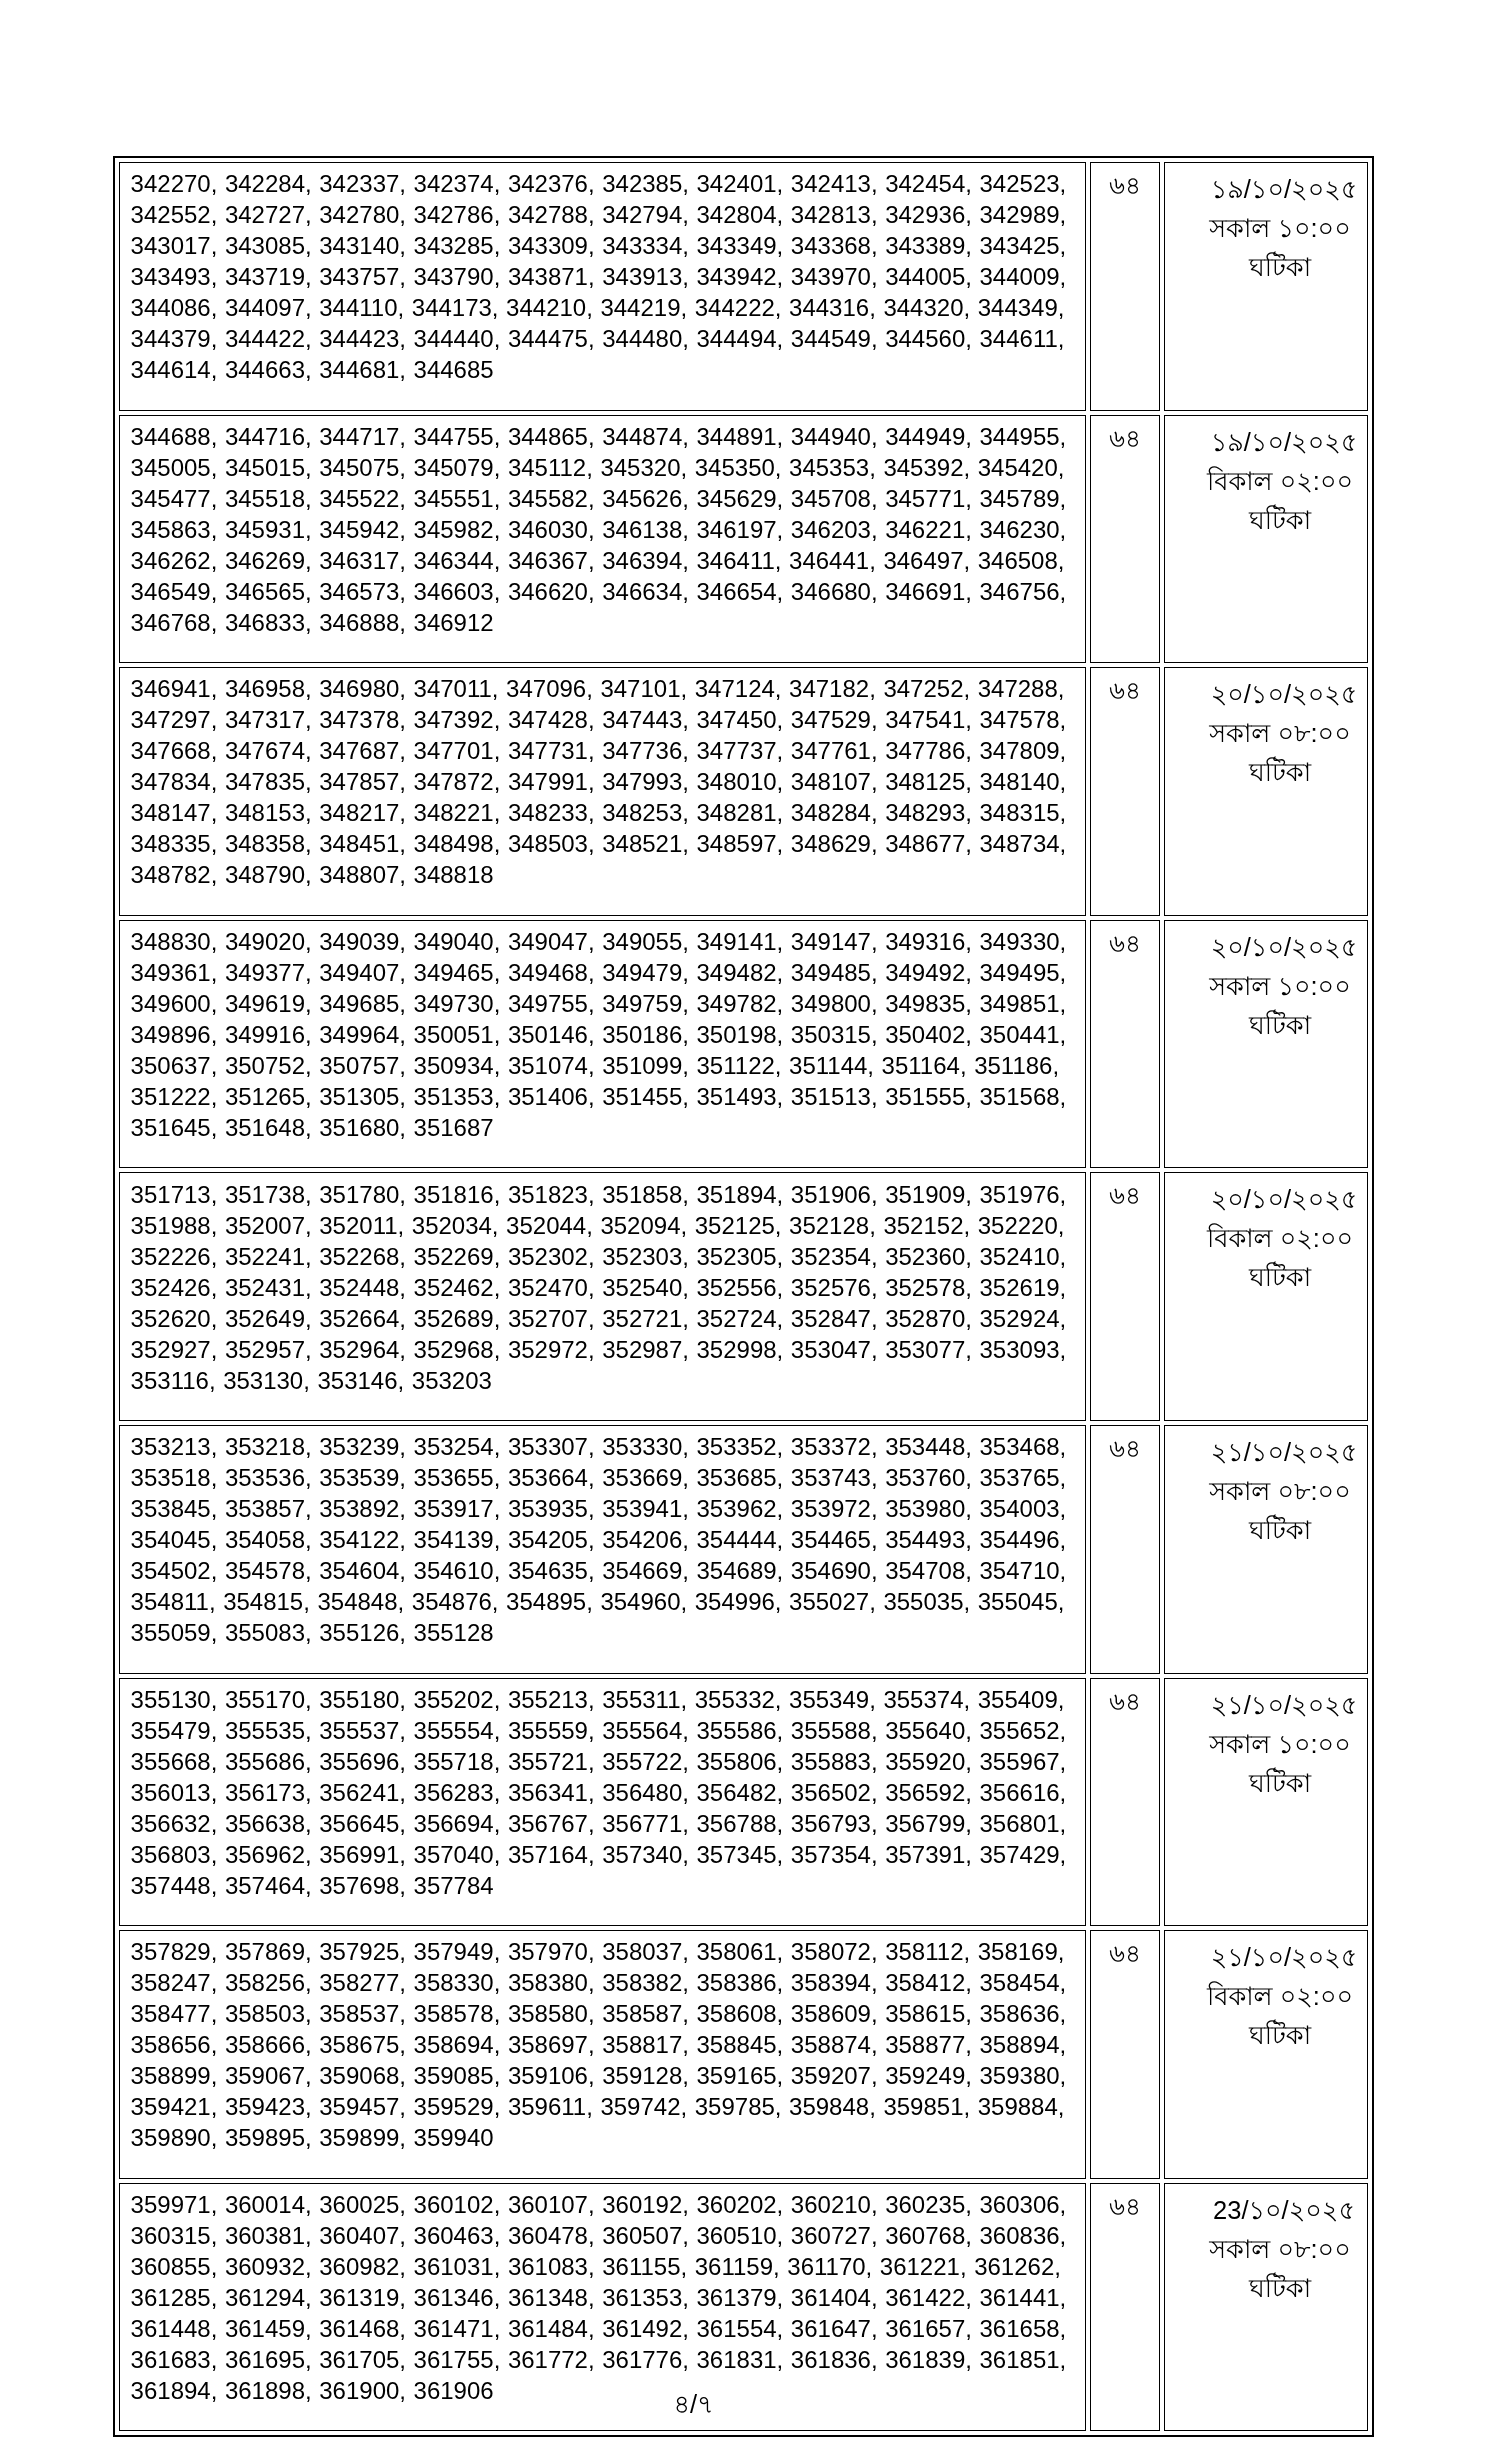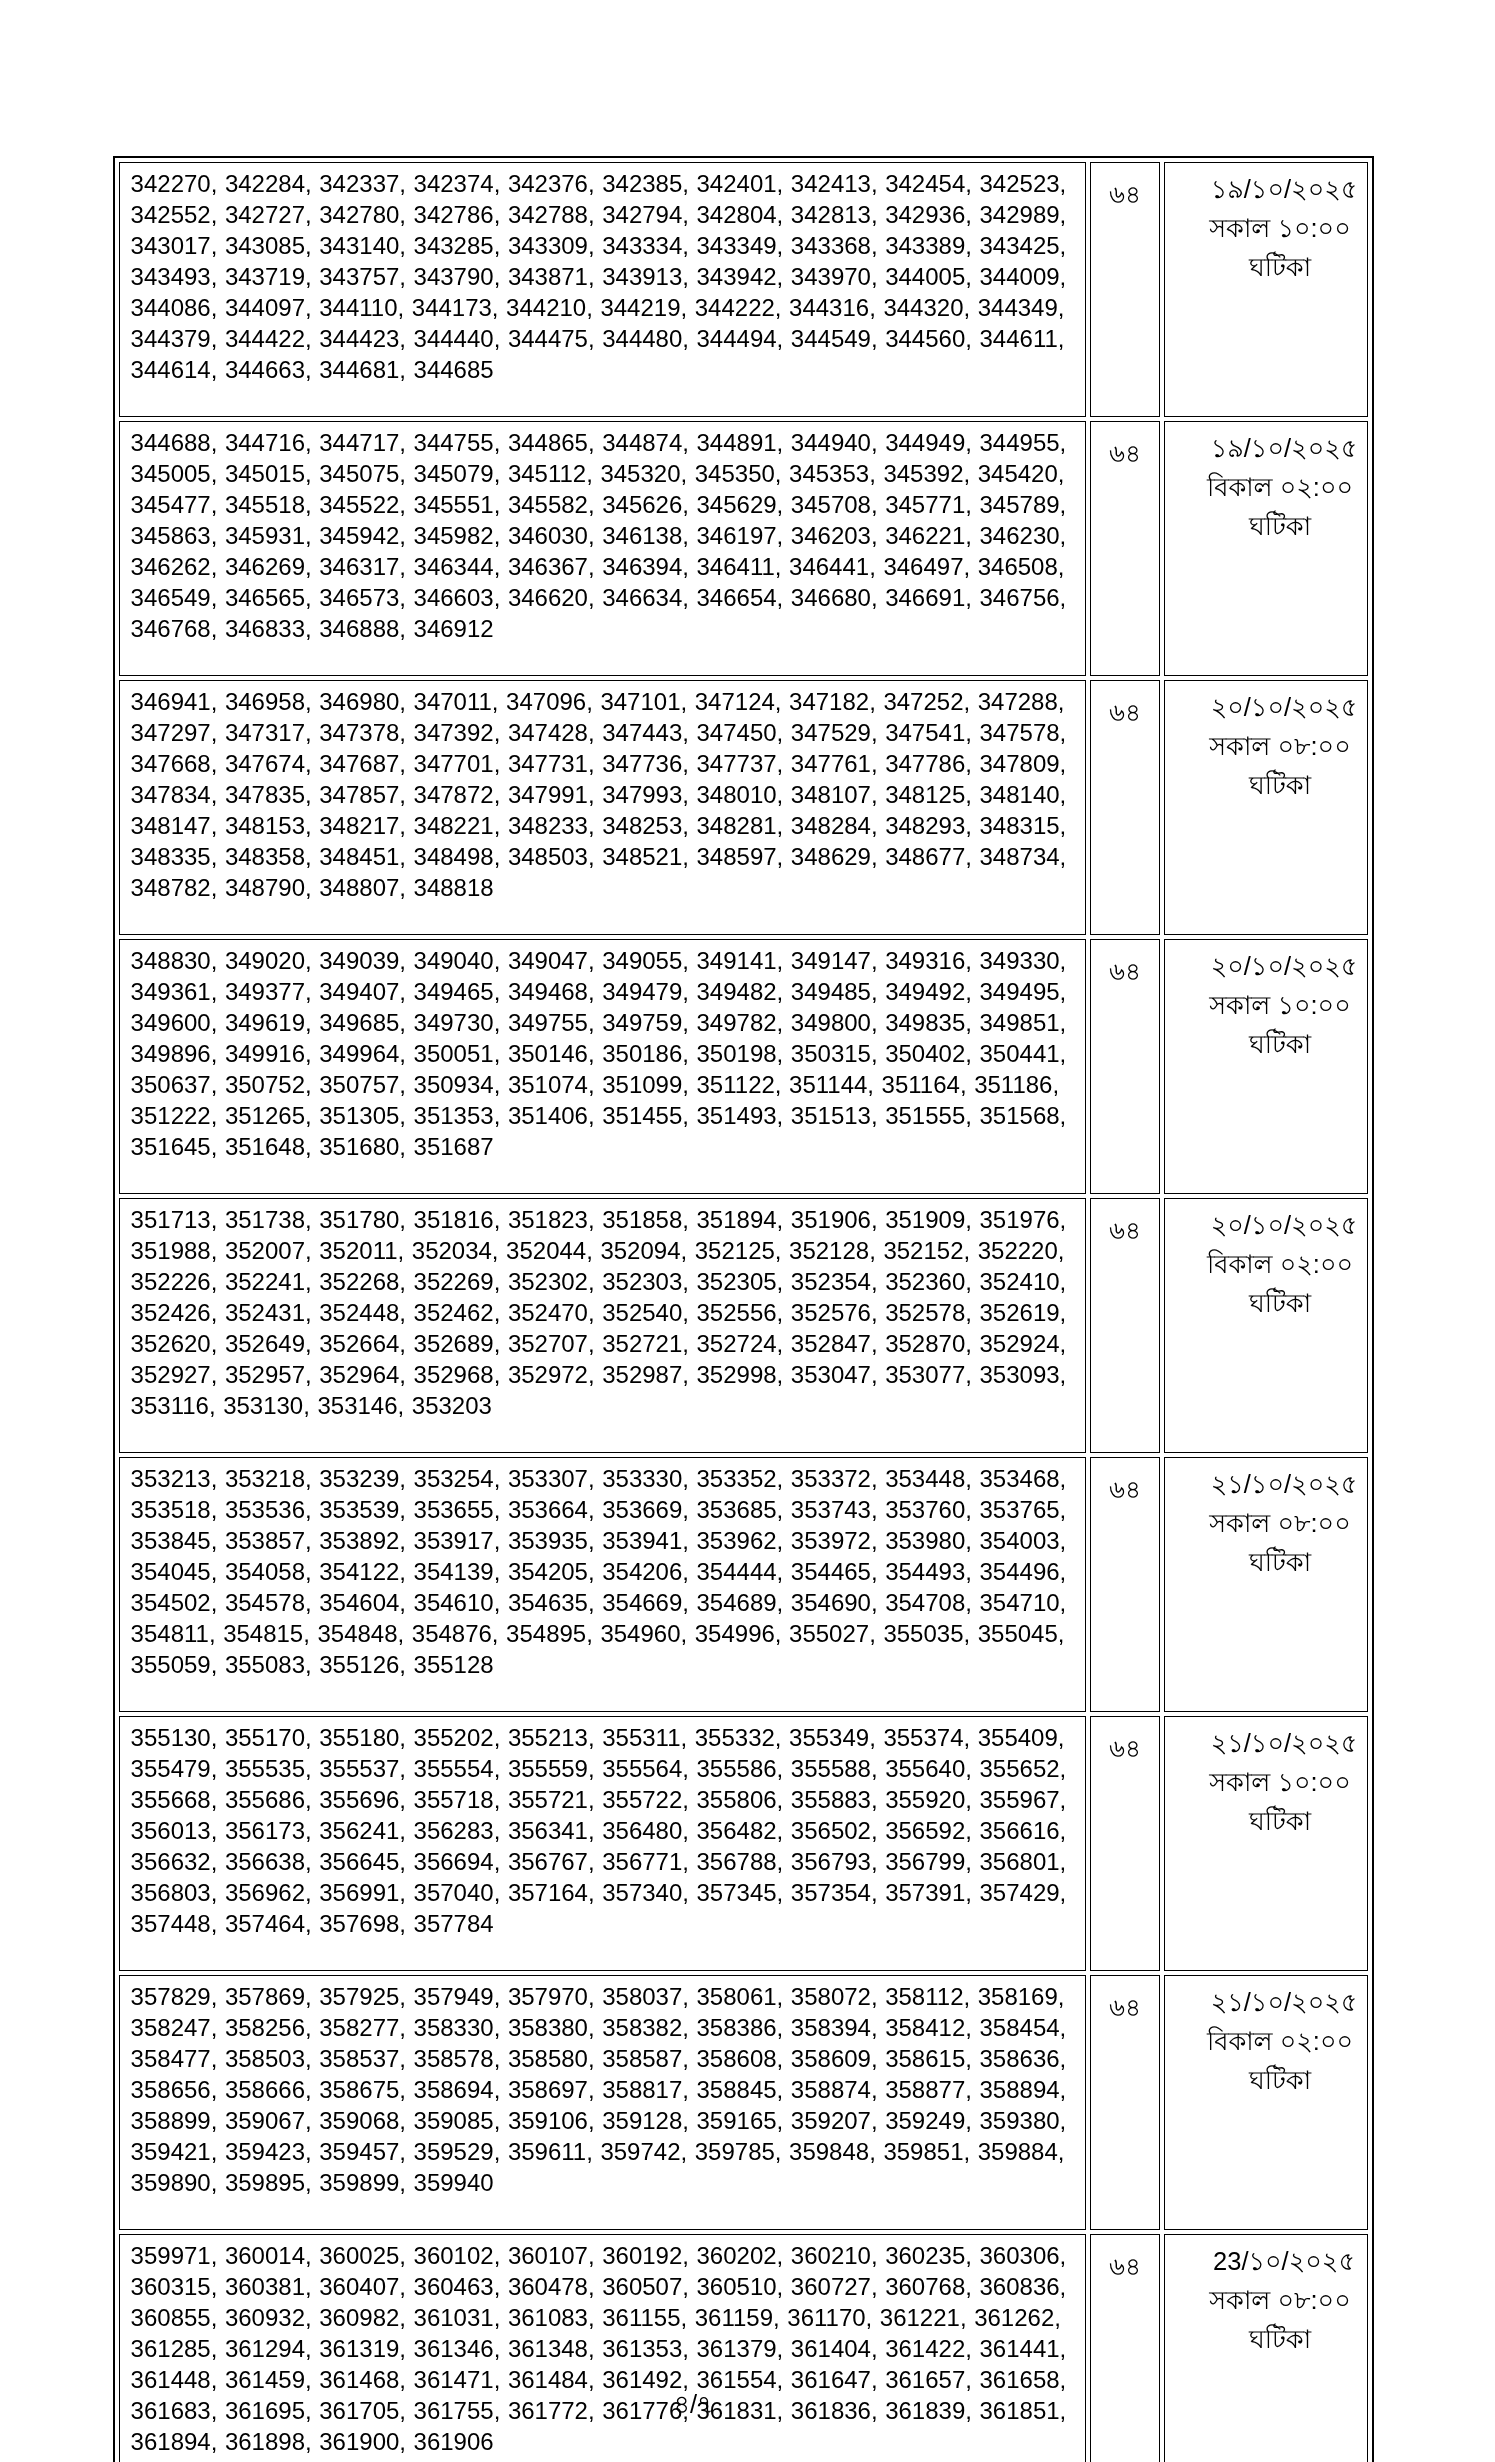--- a/index.html
+++ b/index.html
@@ -37,21 +37,21 @@
     overflow: hidden;
   }
   td.rolls-cell {
     padding: 5.3px 3.5px 5.3px 10.6px;
     font-size: 24px;
     line-height: 31px;
     word-spacing: 0.9px;
   }
   td.count-cell {
     text-align: center;
-    padding-top: 16px;
+    padding-top: 7px;
     font-size: 24.6px;
     line-height: 32px;
   }
   td.date-cell {
     text-align: center;
     padding-top: 7px;
     font-size: 25.5px;
     line-height: 39px;
   }
   .date-line { display: block; padding-left: 36px; }

